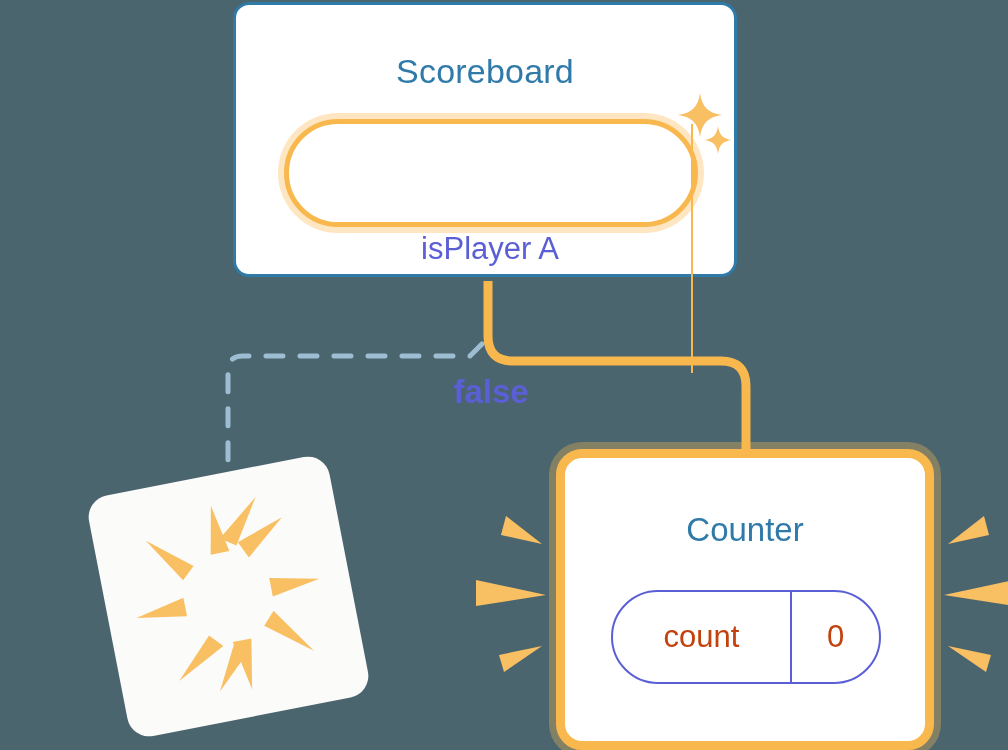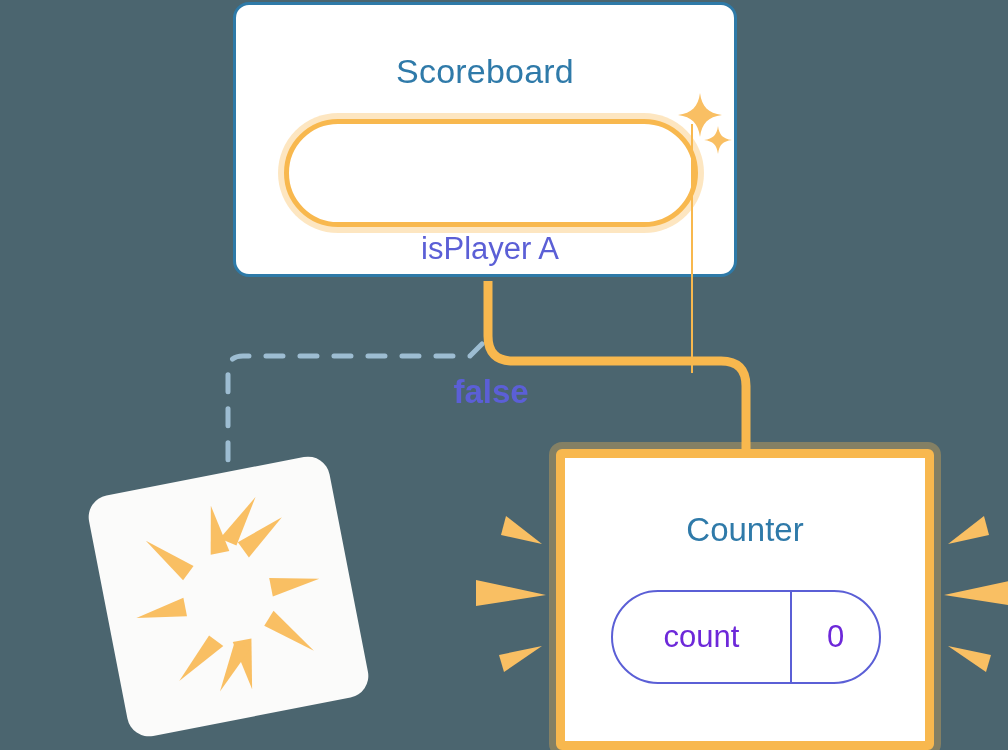--- a/index.html
+++ b/index.html
@@ -95,21 +95,21 @@
 
   
   #counter-card {
     position: absolute;
     left: 556px;
     top: 449px;
     width: 378px;
     height: 301px;
     background: #ffffff;
     border: 9px solid #f8b84e;
-    border-radius: 6px;
+    border-radius: 26px;
     box-sizing: border-box;
     box-shadow: 0 0 0 7px rgba(248,184,78,0.33);
   }
   #counter-title {
     position: absolute;
     left: 0;
     right: 0;
     top: 53px;
     text-align: center;
     font-size: 33px;
@@ -125,21 +125,21 @@
     border-radius: 47px;
     box-sizing: border-box;
     background: #ffffff;
     display: flex;
     align-items: stretch;
   }
   #counter-pill .cell {
     display: flex;
     align-items: center;
     justify-content: center;
-    color: #6d28d9;
+    color: #c2410c;
   }
   #counter-pill .cell.key {
     flex: 0 0 177px;
     font-size: 31px;
     border-right: 2px solid #5b5fd6;
   }
   #counter-pill .cell.value {
     flex: 1 1 auto;
     font-size: 31px;
   }

